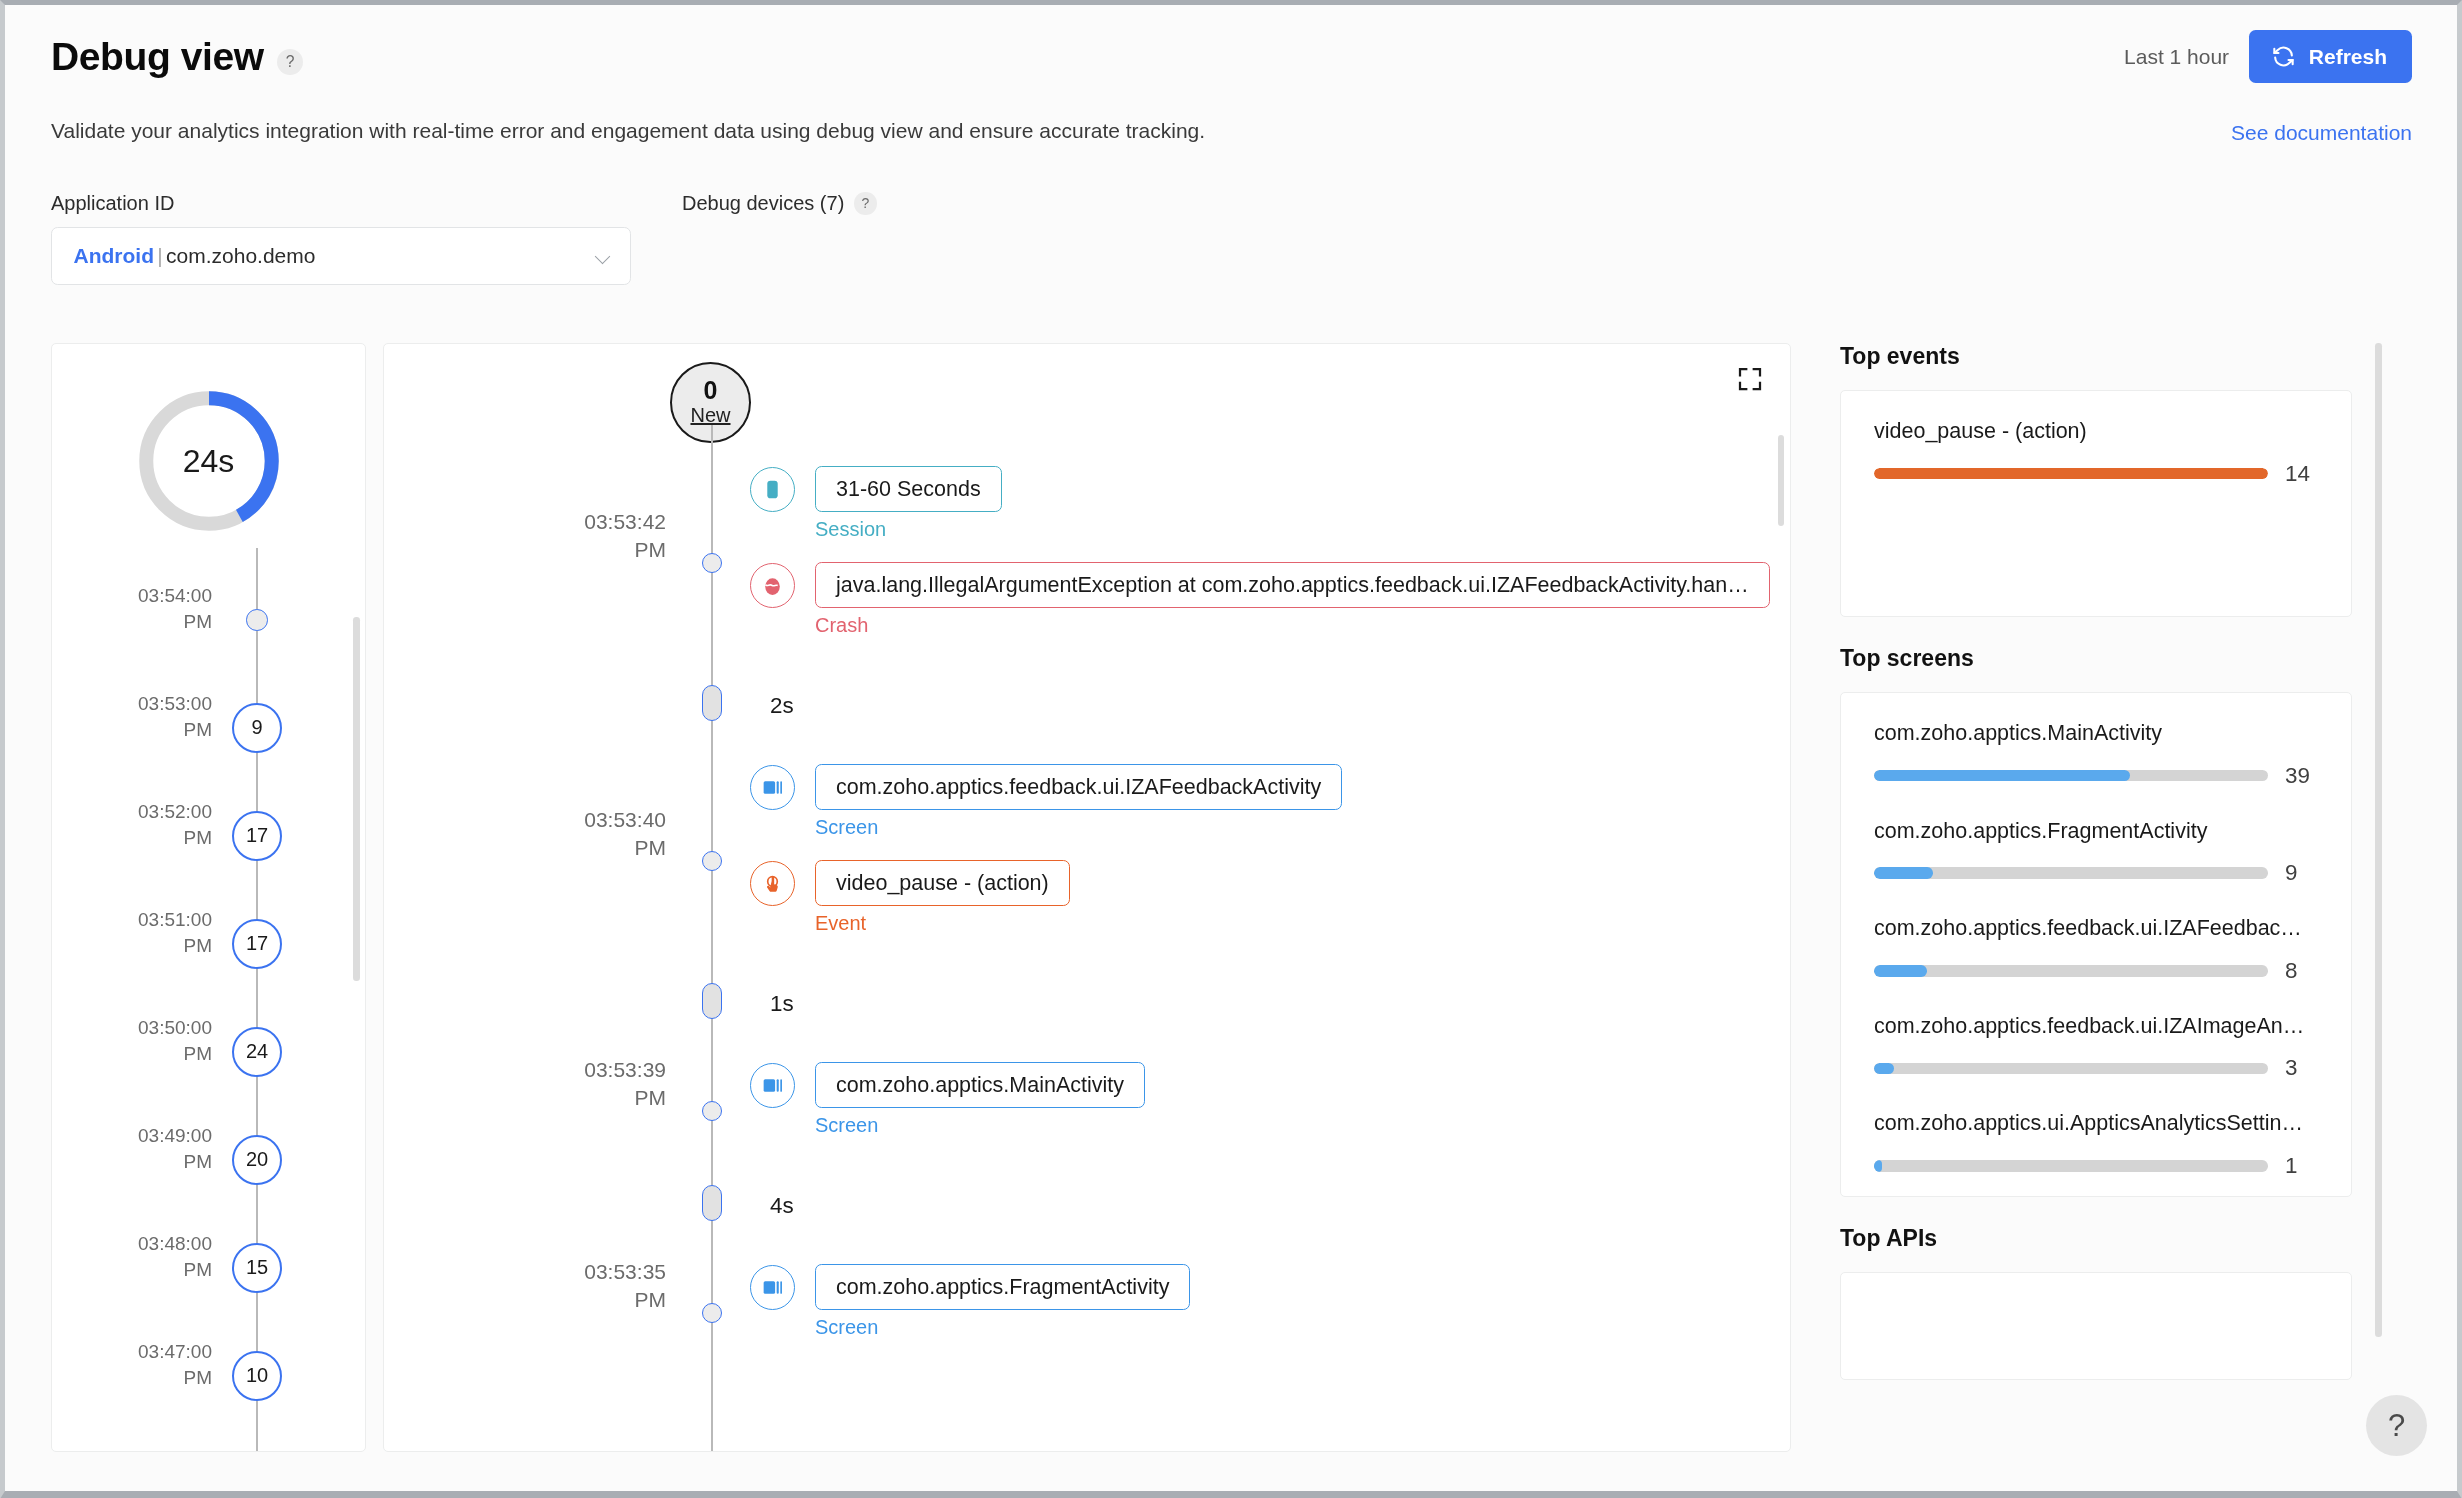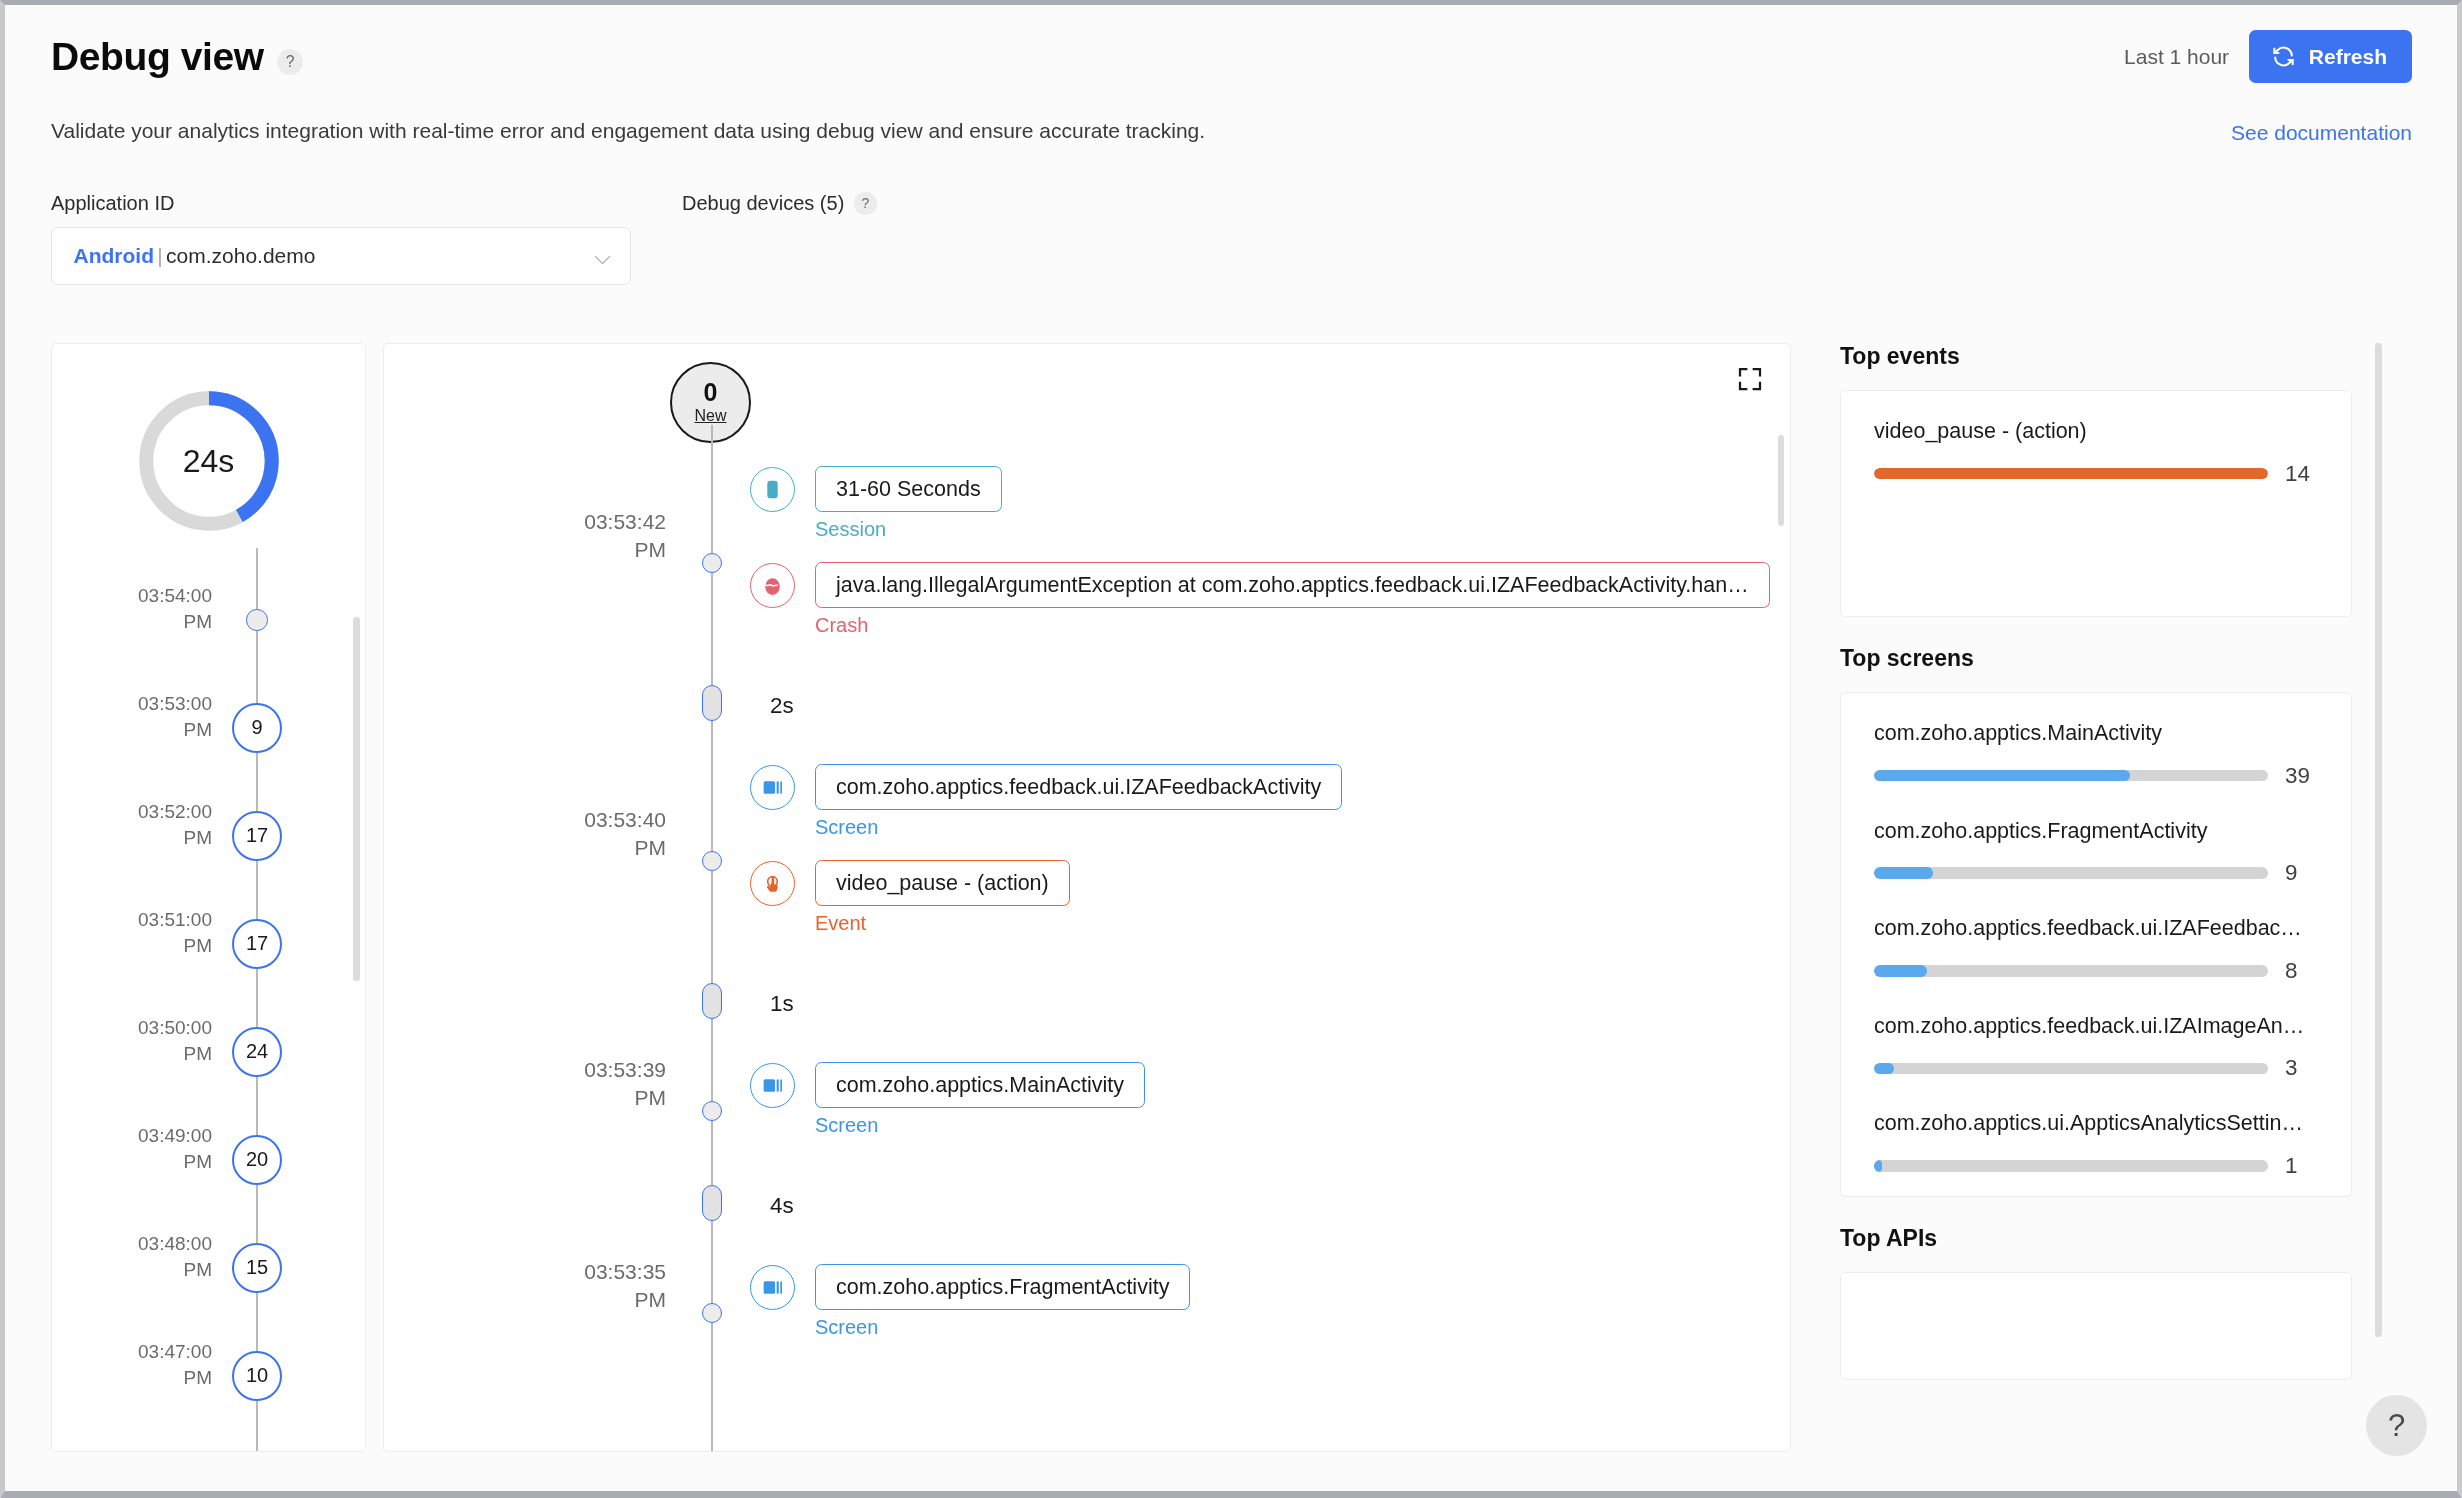--- a/index.html
+++ b/index.html
@@ -100,21 +100,21 @@
   
   .mid-card { position: absolute; left: 378px; top: 0; width: 1408px; height: 1109px; overflow: hidden; }
   .expand-icon { position: absolute; right: 25px; top: 20px; width: 30px; height: 30px; cursor: pointer; }
   .mid-spine { position: absolute; left: 327px; top: 81px; bottom: 0; width: 1.7px; background: #b9b9b9; }
   .new-badge {
     position: absolute; left: 286px; top: 18px; width: 81px; height: 81px; border-radius: 50%;
     background: #ececec; border: 2.5px solid #1a1a1a;
     display: flex; flex-direction: column; align-items: center; justify-content: center;
   }
   .new-badge .n { font-size: 25px; font-weight: 700; color: #111; line-height: 1; }
-  .new-badge .l { font-size: 16px; color: #222; line-height: 1.15; margin-top: 1.7px; text-decoration: underline; }
+  .new-badge .l { font-size: 20px; color: #222; line-height: 1.15; margin-top: 1.7px; text-decoration: underline; }
   .ev-time {
     position: absolute; left: 0; width: 282px; text-align: right;
     font-size: 21px; line-height: 28px; color: #6b6b6b;
   }
   .dot-sm {
     position: absolute; left: 318px; width: 20px; height: 20px; border-radius: 50%;
     background: #ececec; border: 1.7px solid #3b73f0;
   }
   .dot-pill {
     position: absolute; left: 318px; width: 20px; height: 36px; border-radius: 11.6px;
@@ -202,21 +202,21 @@
       <div class="field-label">Application ID</div>
       <div class="select select-a">
         <div class="select-text">
           <b>Android</b><span class="sep">|</span><span class="pkg">com.zoho.demo</span>
         </div>
         <span class="chev"></span>
       </div>
     </div>
     <div class="field" style="left:677px; top:15px;">
       <div class="field-label">
-        <span>Debug devices (5)</span>
+        <span>Debug devices (7)</span>
         <span class="help-dot">?</span>
       </div>
     </div>
     <div class="device-info-link">Debug device info</div>
   </div>
 
   <div class="panels">
 
     <div class="card left-card">
       <div class="donut-wrap">

